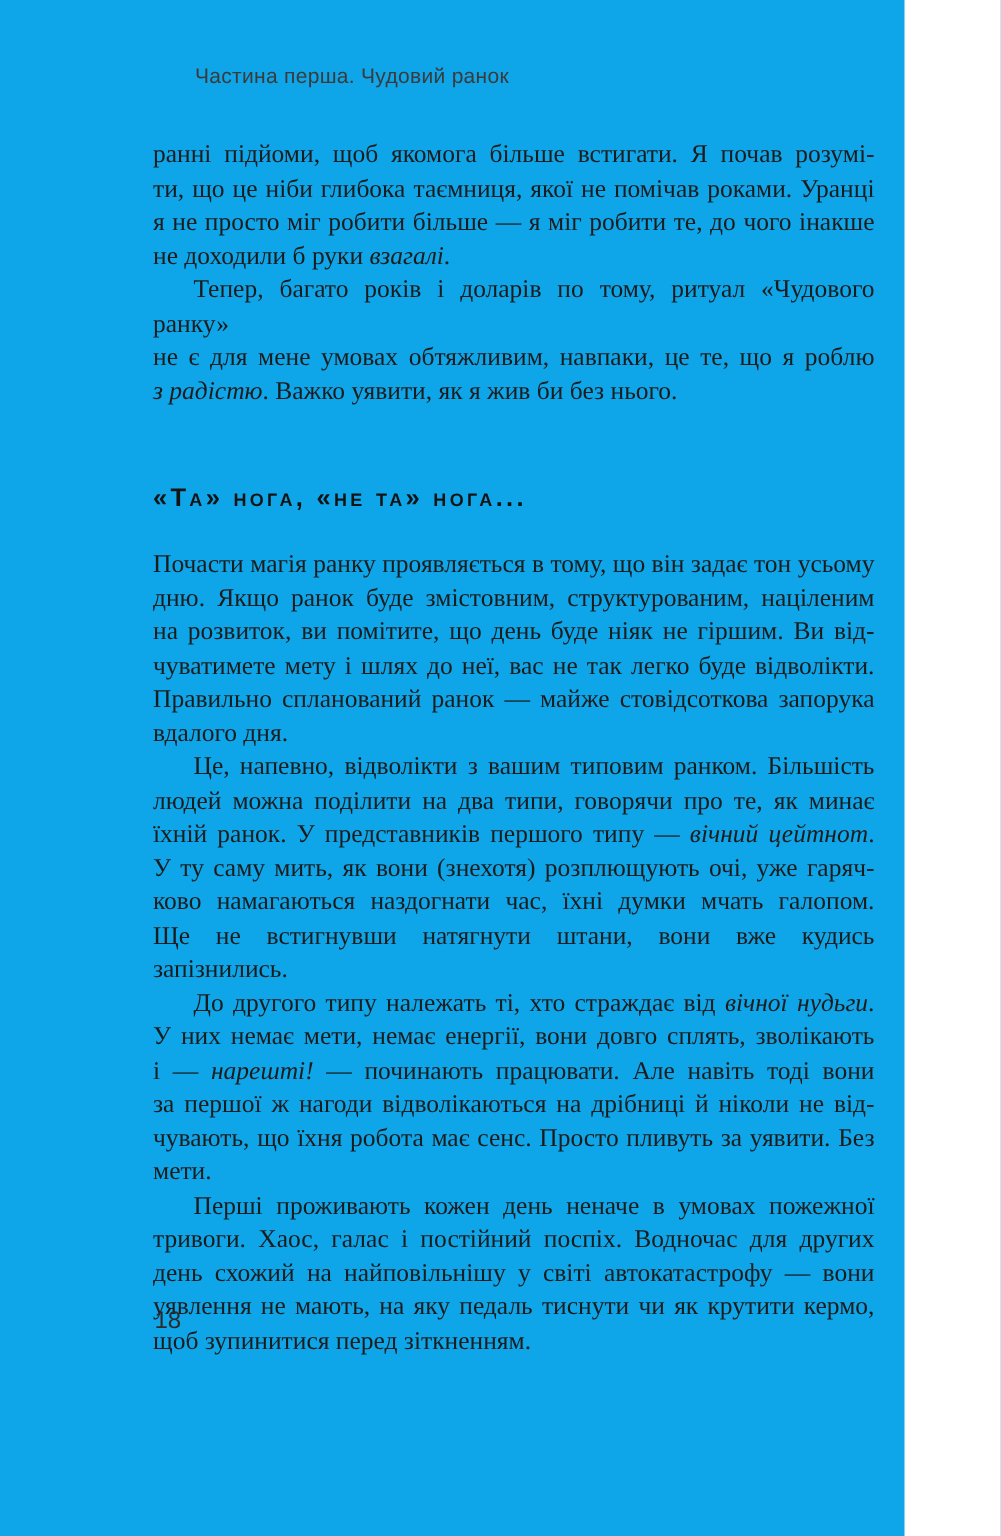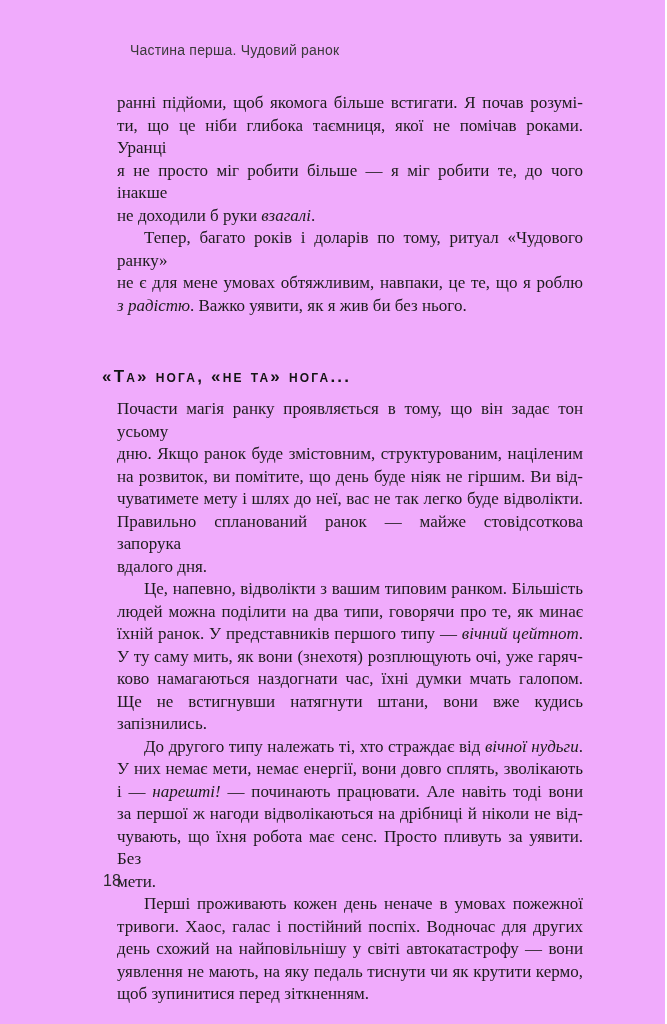--- a/index.html
+++ b/index.html
@@ -2,23 +2,23 @@
 <html lang="uk"><head>
 <meta charset="utf-8">
 <style>
   html, body {
     margin: 0;
     padding: 0;
     background: #ffffff;
   }
   .book-page {
     position: relative;
-    width: 665px;
+    width: 603px;
     height: 1024px;
-    background: #f0abfc;
+    background: #0ea5e9;
     overflow: hidden;
     font-family: "Liberation Serif", serif;
   }
   .running-header {
     position: absolute;
     left: 130px;
     top: 41px;
     font-family: "Liberation Sans", sans-serif;
     font-size: 14px;
     line-height: 18px;
@@ -34,33 +34,32 @@
     font-size: 17px;
   }
   .para {
     margin: 0;
   }
   .line {
     line-height: 22.5px;
     text-align: justify;
     text-align-last: justify;
     white-space: normal;
-    margin-left: 15px;
   }
   .line.last {
     text-align-last: left;
   }
   .line.indent {
     text-indent: 27px;
   }
   .i {
     font-style: italic;
   }
   .heading {
-    margin: 49px 0 10px 0;
+    margin: 49px 0 22px 0;
     font-family: "Liberation Sans", sans-serif;
     font-weight: bold;
     font-variant: small-caps;
     font-size: 17px;
     line-height: 22px;
     letter-spacing: 2.2px;
     color: #141414;
   }
   .page-number {
     position: absolute;

